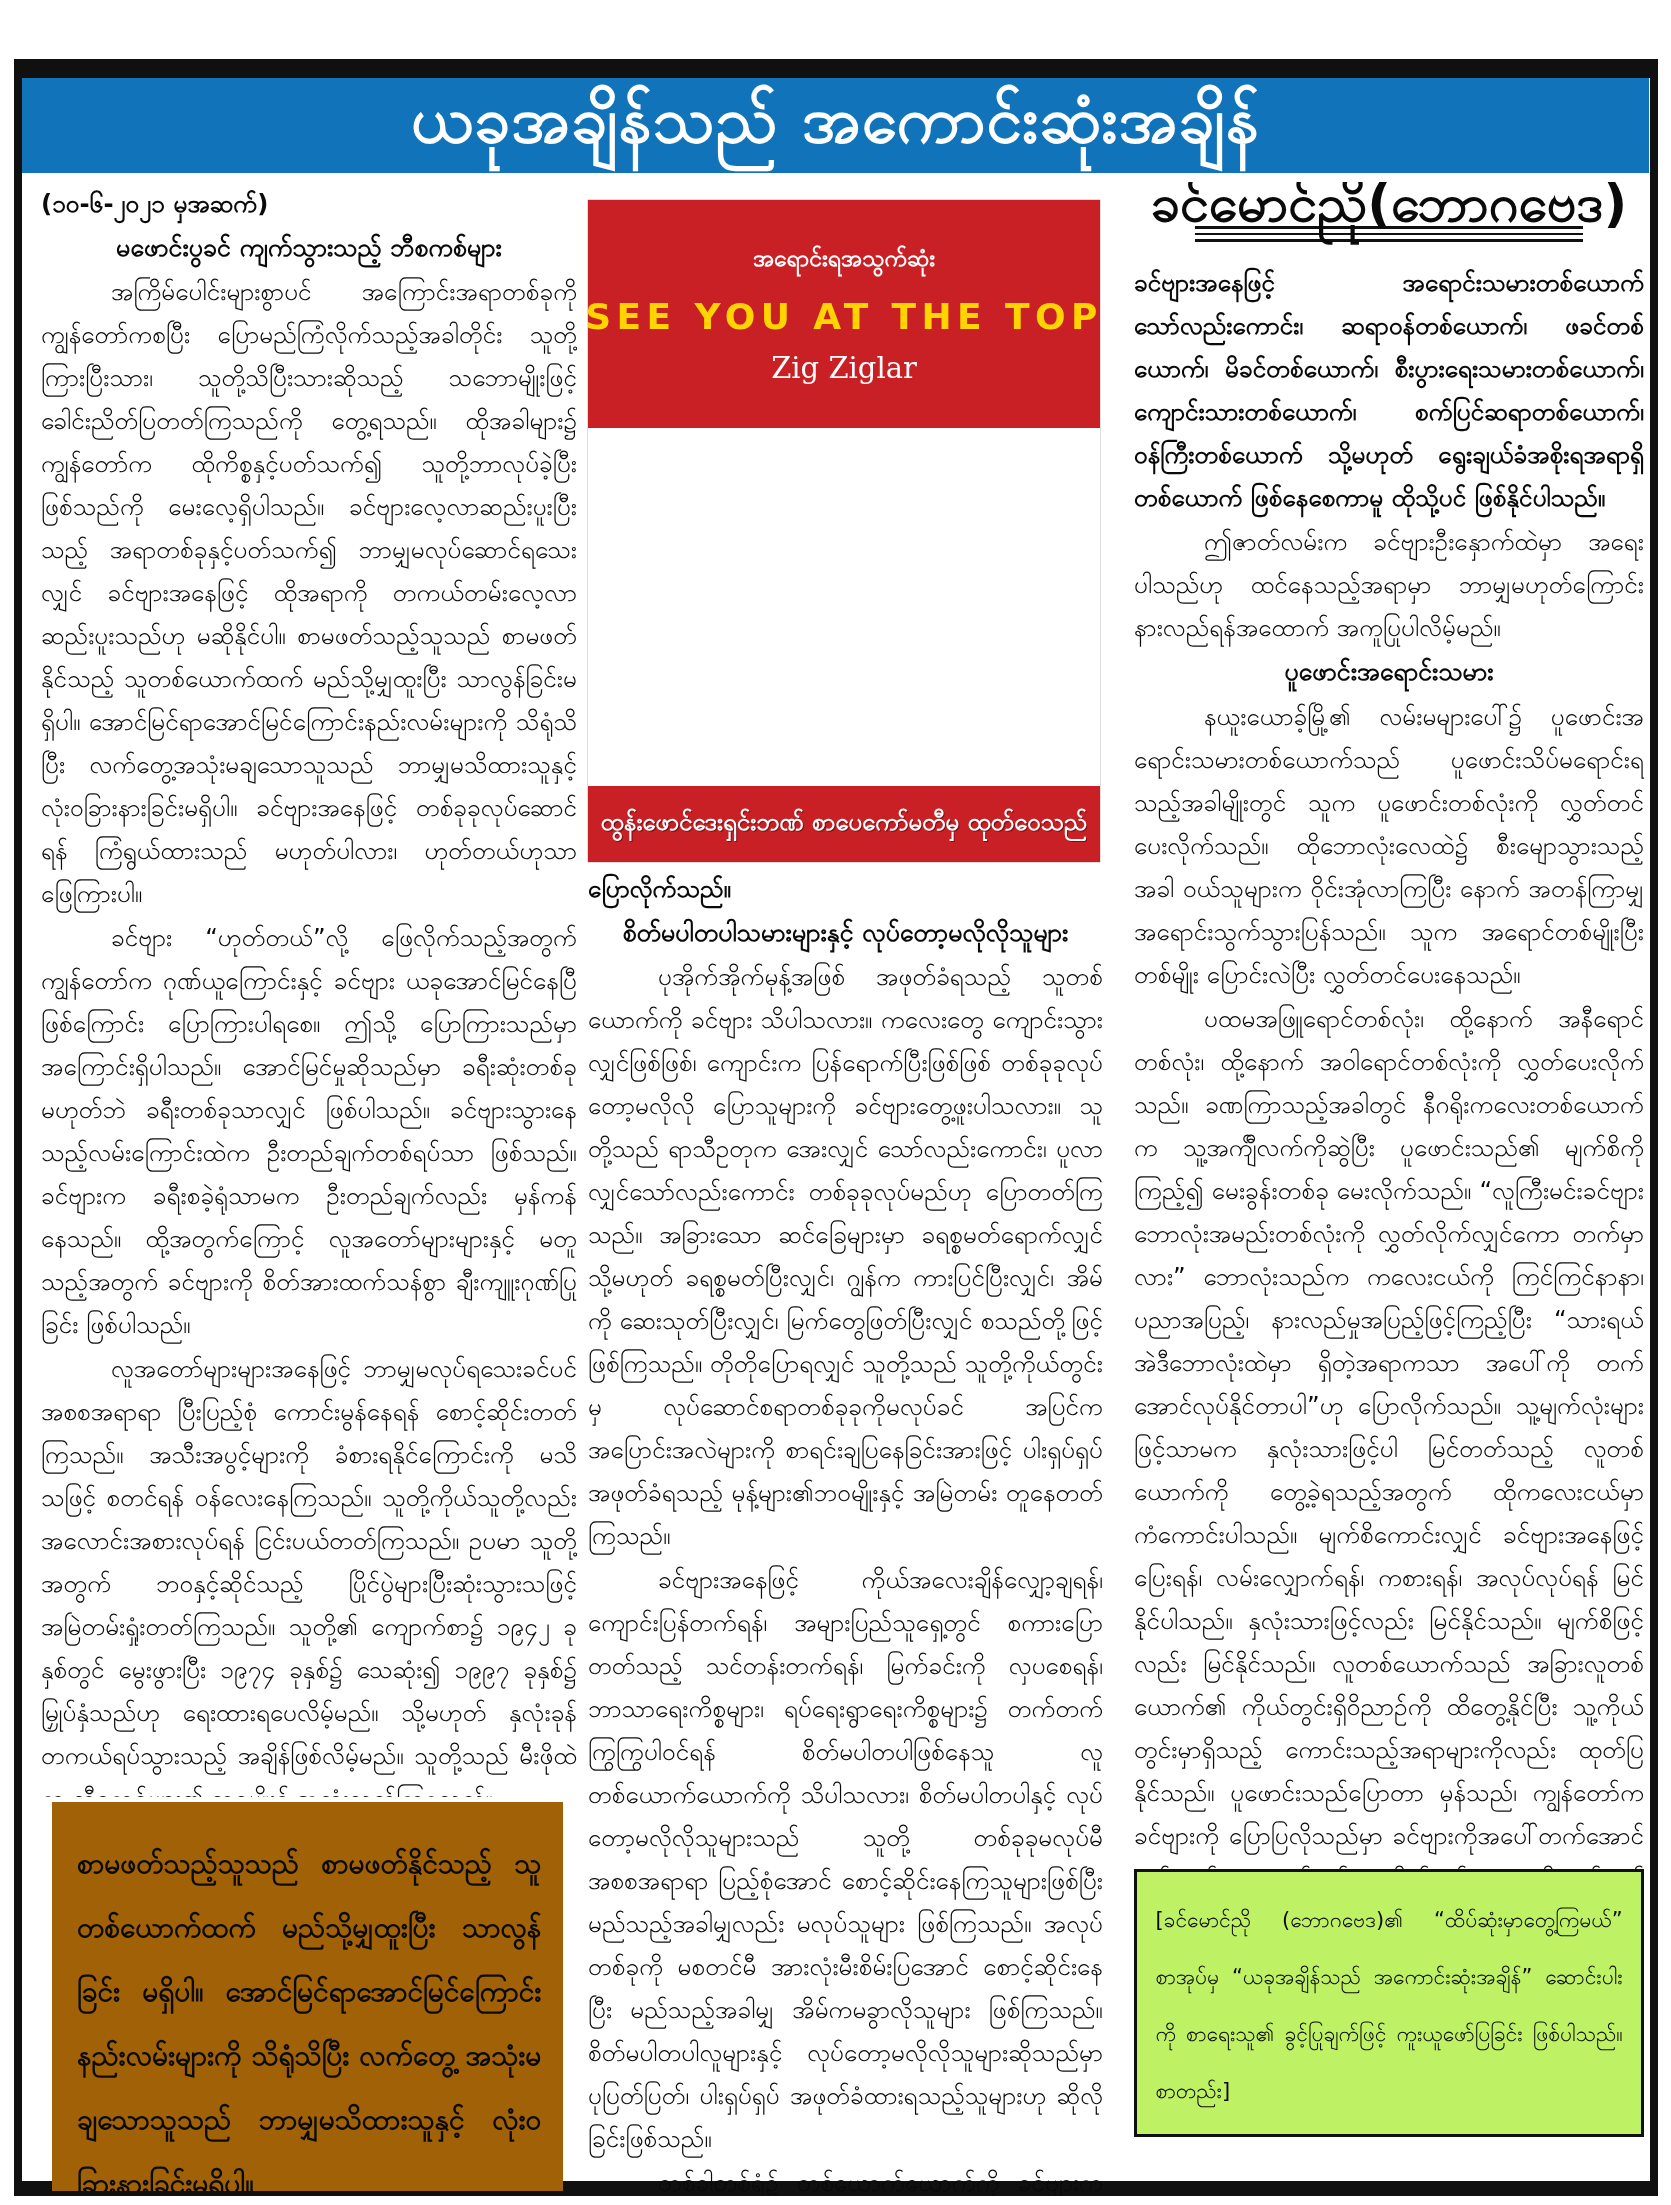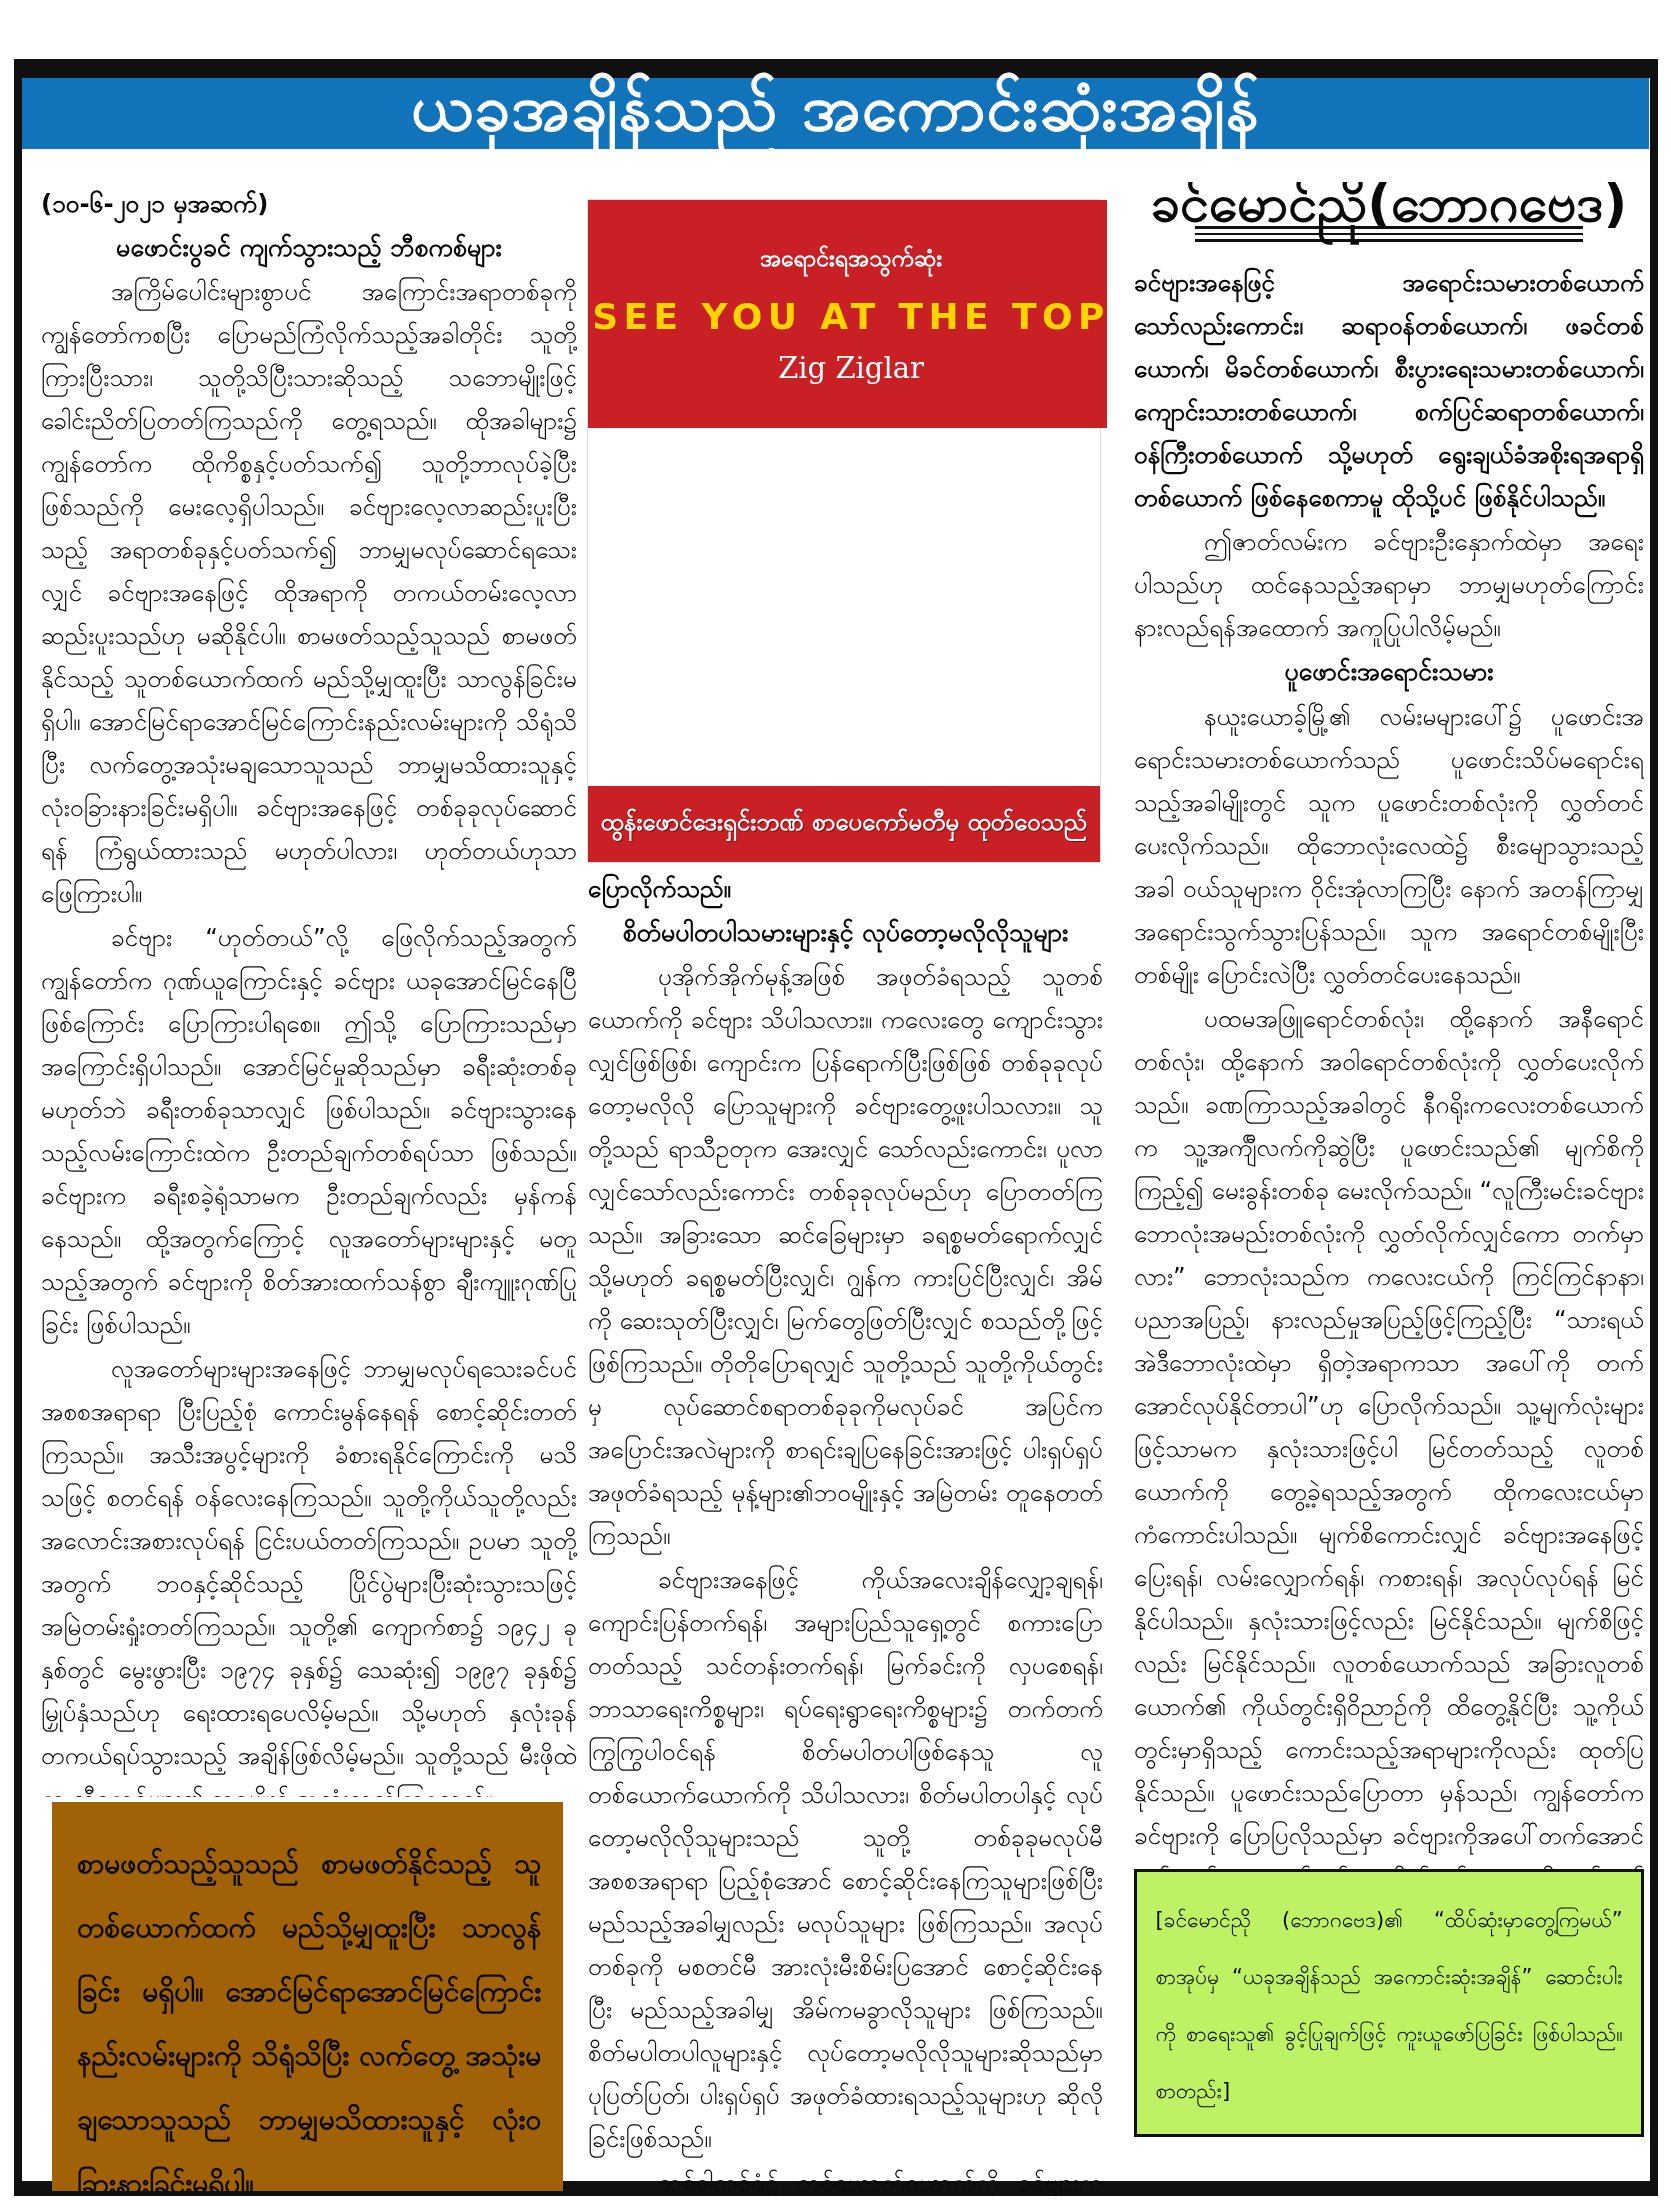--- a/index.html
+++ b/index.html
@@ -1,36 +1,36 @@
 <!DOCTYPE html>
 <html style="font-size:8.7px"><head>
 <meta charset="utf-8">
 <style>
   html,body{margin:0;padding:0;background:#ffffff;}
   body{width:1671px;height:2205px;position:relative;font-family:"DejaVu Sans",sans-serif;color:#0a0a0a;}
   .frame{position:absolute;left:13.5px;top:59px;width:1644px;height:2137px;box-sizing:border-box;
          border:8.7px solid #101010;border-top-width:19.5px;border-bottom-width:15px;background:#ffffff;}
-  .masthead{position:absolute;left:22px;top:78px;width:1627px;height:71px;background:#1173b9;
+  .masthead{position:absolute;left:22px;top:78px;width:1627px;height:95px;background:#1173b9;
             display:flex;align-items:center;justify-content:center;}
   .masthead h1{margin:0;color:#ffffff;font-size:64px;font-weight:bold;letter-spacing:1.1px;}
   .col{position:absolute;text-align:justify;font-size:24.4px;line-height:43px;overflow:hidden;}
   .col p{margin:0 0 1.1px 0;text-indent:70px;}
   .col p.noindent{text-indent:0;font-weight:bold;}
   .continued{font-size:24.4px;text-indent:0 !important;}
   .subhead{font-weight:bold;text-align:center;text-indent:0 !important;font-size:25px;}
   #left-col{left:41px;top:182px;width:536px;height:1615px;}
   #mid-col{left:588px;top:867px;width:515px;height:1329px;}
   #right-col{left:1134px;top:182px;width:510px;height:1734px;}
   .byline{font-size:52px;font-weight:bold;text-align:center;margin:0 0 7.6px 0;}
   .byline-rules{width:76%;margin:0 auto 19.5px auto;}
   .byline-rules div{height:2.7px;background:#101010;margin-bottom:3.8px;}
   
   .book{position:absolute;left:588px;top:200px;width:512px;height:662px;box-shadow:0 0 0 0.5px #bbb;}
   .book .band-top{position:absolute;left:0;top:0;width:100%;height:228px;background:#c92025;
-                  display:flex;flex-direction:column;align-items:center;justify-content:center;padding-left:7px;}
+                  display:flex;flex-direction:column;align-items:center;justify-content:center;}
   .book .tagline{color:#ffffff;font-size:23px;font-weight:bold;margin-bottom:18.4px;}
   .book .title-en{color:#ffd400;font-size:36px;font-weight:bold;letter-spacing:5.4px;margin-bottom:14px;white-space:nowrap;}
   .book .author{color:#fdfdfd;font-size:29px;font-family:"DejaVu Serif",serif;}
   .book .body-cream{position:absolute;left:0;top:228px;width:100%;height:359px;
                     background:linear-gradient(125deg,#fdfdf6 0%,#f9f3c4 55%,#f6edaa 100%);
                     display:flex;flex-direction:column;align-items:center;}
   .book .note{color:#6a7fae;font-size:18px;margin-top:14px;}
   .book .title-mm{color:#232a77;font-size:66px;font-weight:bold;line-height:81px;margin-top:21.7px;text-align:center;}
   .book .translator{color:#5a6fa0;font-size:19.5px;margin-top:28px;}
   .book .band-bottom{position:absolute;left:0;top:586px;width:100%;height:76px;background:#c92025;

